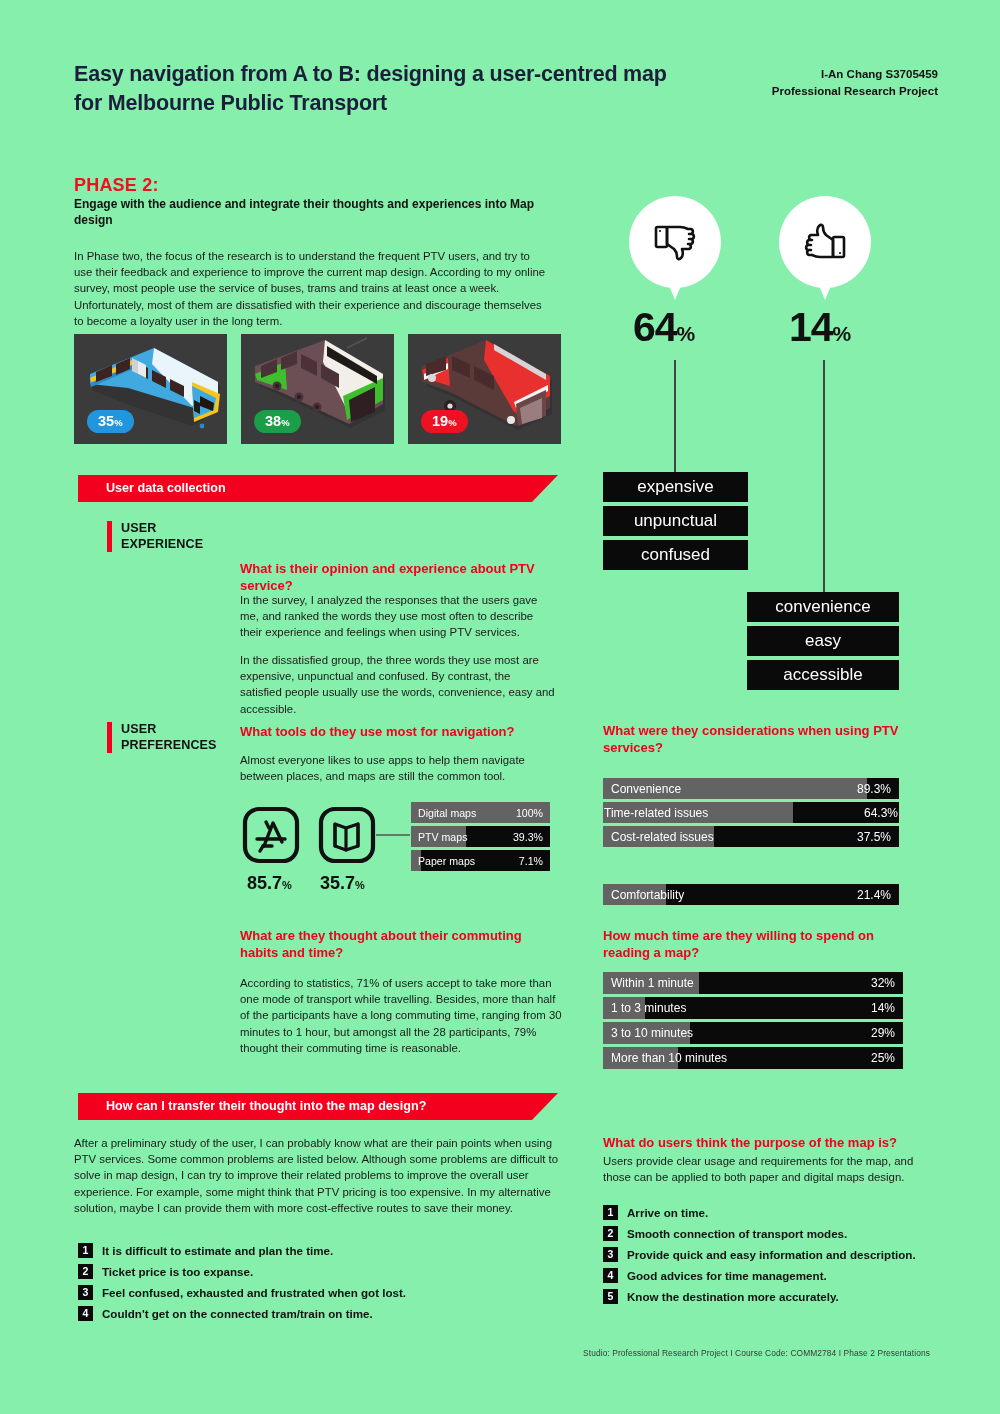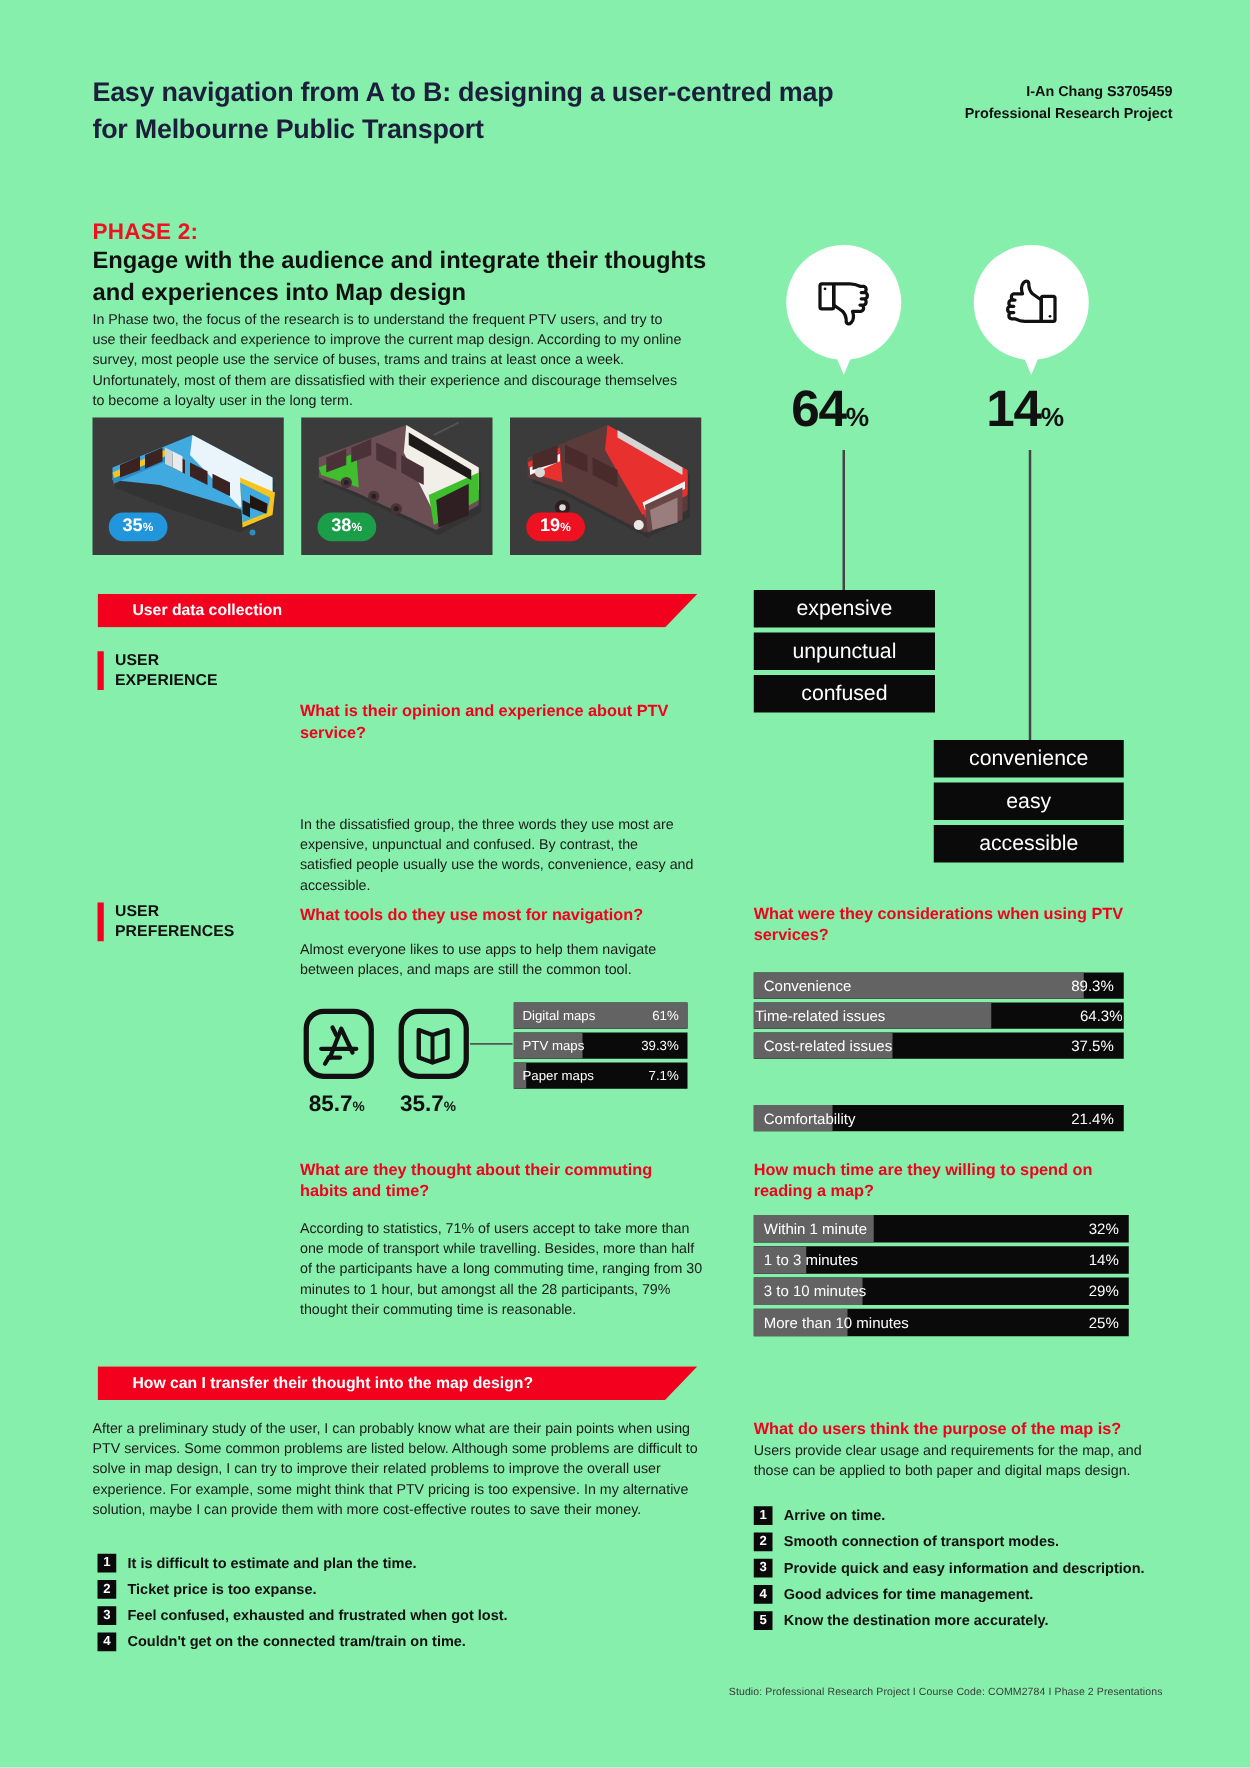--- a/index.html
+++ b/index.html
@@ -22,21 +22,21 @@
     text-align: right; font-size: 11.5px; font-weight: bold; line-height: 1.45; color: #111;
   }
 
   
   .phase-label {
     position: absolute; left: 74px; top: 175px;
     font-size: 18px; font-weight: bold; color: #ee1122; letter-spacing: .2px;
   }
   .phase-head {
     position: absolute; left: 74px; top: 196px; width: 500px;
-    font-size: 19px; font-weight: bold; line-height: 1.36; color: #111;
+    font-size: 12px; font-weight: bold; line-height: 1.36; color: #111;
   }
   .intro-para {
     position: absolute; left: 74px; top: 248px; width: 475px;
     font-size: 11.4px; line-height: 1.42; color: #1a1a1a;
   }
 
   
   .vehicles { position: absolute; left: 74px; top: 334px; display: flex; gap: 14px; }
   .vcard {
     position: relative; width: 153px; height: 110px;
@@ -77,21 +77,21 @@
 
   
   .banner {
     position: absolute; height: 27px; background: #f2001e;
     color: #fff; font-size: 12.6px; font-weight: bold;
     line-height: 27px; padding-left: 28px;
     clip-path: polygon(0 0, 100% 0, calc(100% - 26px) 100%, 0 100%);
   }
 
   
-  .sidehead { position: absolute; display: flex; gap: 9px; }
+  .sidehead { position: absolute; display: flex; gap: 9px; margin-left: 29px; }
   .sidehead .tick { width: 5px; background: #f2001e; }
   .sidehead .txt { font-size: 12.6px; font-weight: bold; color: #111; line-height: 1.25; letter-spacing: .1px; }
 
   .qhead { position: absolute; font-size: 13px; font-weight: bold; color: #f2001e; line-height: 1.3; }
   .body-txt { position: absolute; font-size: 11.4px; line-height: 1.42; color: #1a1a1a; }
 
   
   .toolicon { position: absolute; }
   .tool-pct { position: absolute; font-size: 18px; font-weight: bold; color: #111; line-height: 1; }
   .tool-pct .sm { font-size: 11px; }
@@ -260,20 +260,21 @@
   <div class="banner" style="left:78px; top:475px; width:480px;">User data collection</div>
 
   <div class="sidehead" style="left:78px; top:521px; width:150px;">
     <div class="tick"></div>
     <div class="txt">
       <div>USER</div>
       <div>EXPERIENCE</div>
     </div>
   </div>
   <div class="qhead" style="left:240px; top:524px; width:310px;margin-top:37px;">What is their opinion and experience about PTV service?</div>
+  <div class="body-txt" style="left:240px; top:592px; width:315px;">In the survey, I analyzed the responses that the users gave me, and ranked the words they use most often to describe their experience and feelings when using PTV services.</div>
   <div class="body-txt" style="left:240px; top:652px; width:315px;">In the dissatisfied group, the three words they use most are expensive, unpunctual and confused. By contrast, the satisfied people usually use the words, convenience, easy and accessible.</div>
 
   <div class="sidehead" style="left:78px; top:722px; width:160px;">
     <div class="tick"></div>
     <div class="txt">
       <div>USER</div>
       <div>PREFERENCES</div>
     </div>
   </div>
   <div class="qhead" style="left:240px; top:724px; width:330px;">What tools do they use most for navigation?</div>
@@ -311,21 +312,21 @@
   </div>
 
   <svg style="position:absolute; left:376px; top:830px;" width="36" height="10">
     <path d="M0 5 H34" stroke="#555" stroke-width="1.4" fill="none"></path>
   </svg>
 
   <div class="barlist" id="nav-bars" style="left:411px; top:802px; width:139px;">
       <div class="bar" style="height: 21px; font-size: 10.6px; padding: 0px 7px;">
         <div class="fill" style="width: 100%;"></div>
         <span class="lbl">Digital maps</span>
-        <span class="val">61%</span>
+        <span class="val">100%</span>
       </div>
       <div class="bar" style="height: 21px; font-size: 10.6px; padding: 0px 7px;">
         <div class="fill" style="width: 39.3%;"></div>
         <span class="lbl">PTV maps</span>
         <span class="val">39.3%</span>
       </div>
       <div class="bar" style="height: 21px; font-size: 10.6px; padding: 0px 7px;">
         <div class="fill" style="width: 7.1%;"></div>
         <span class="lbl">Paper maps</span>
         <span class="val">7.1%</span>

